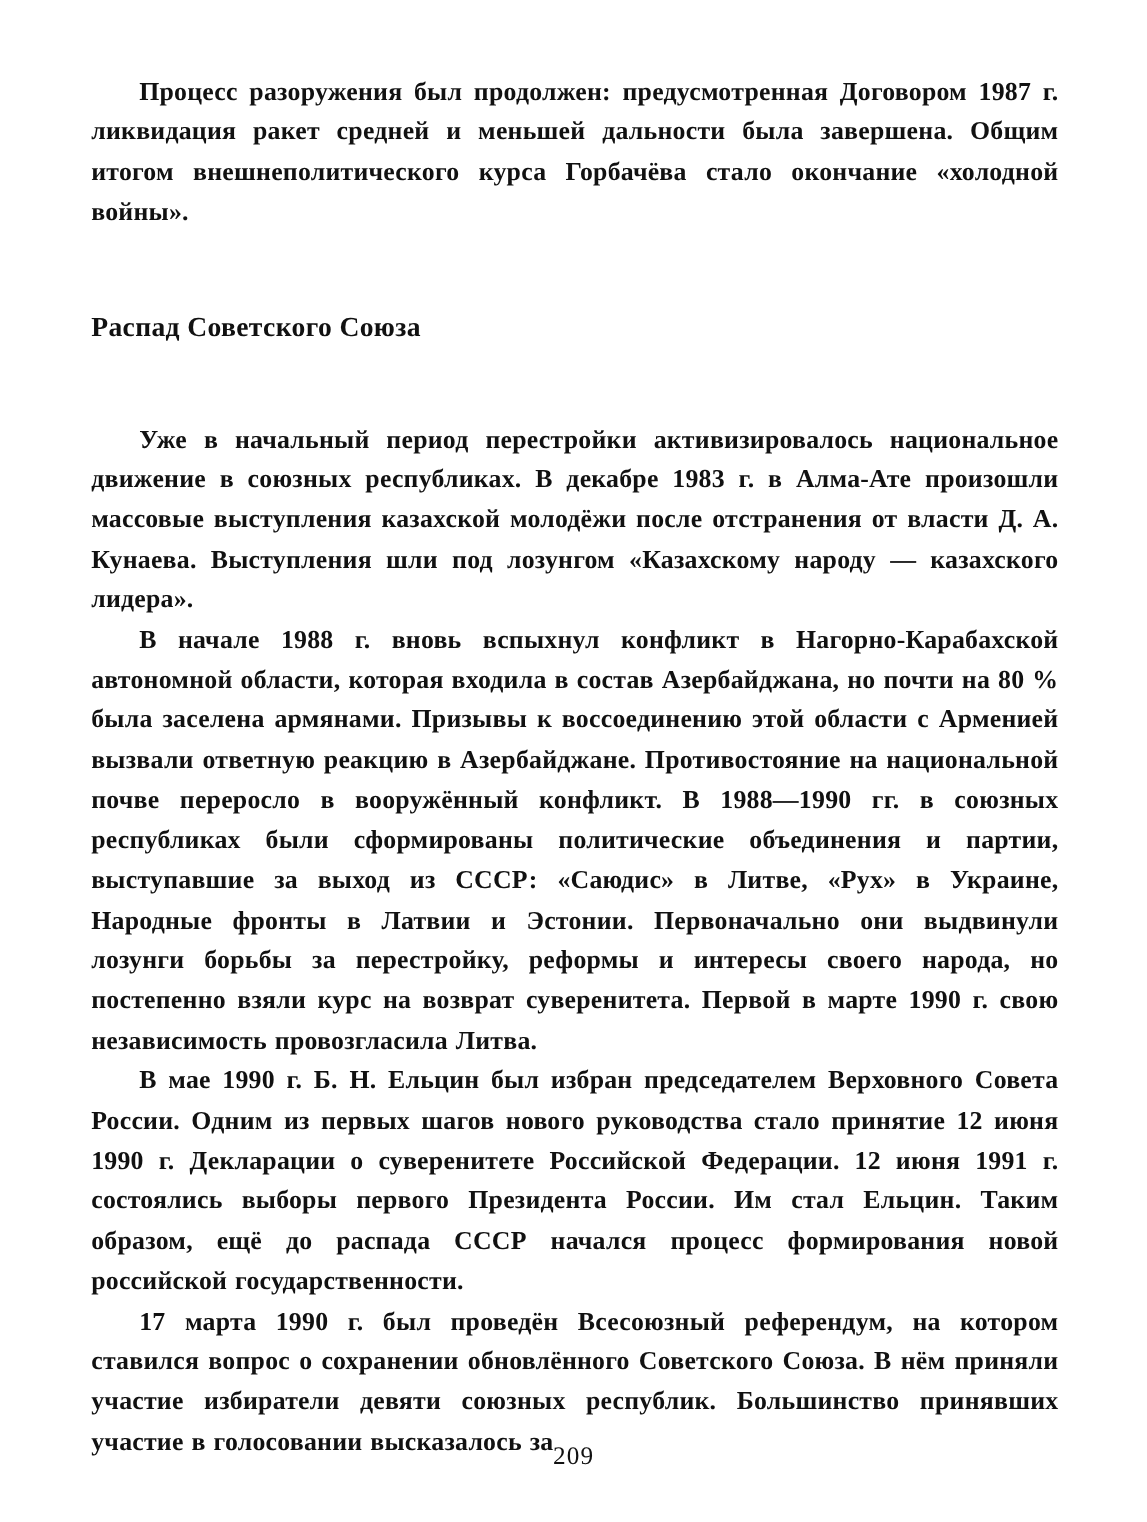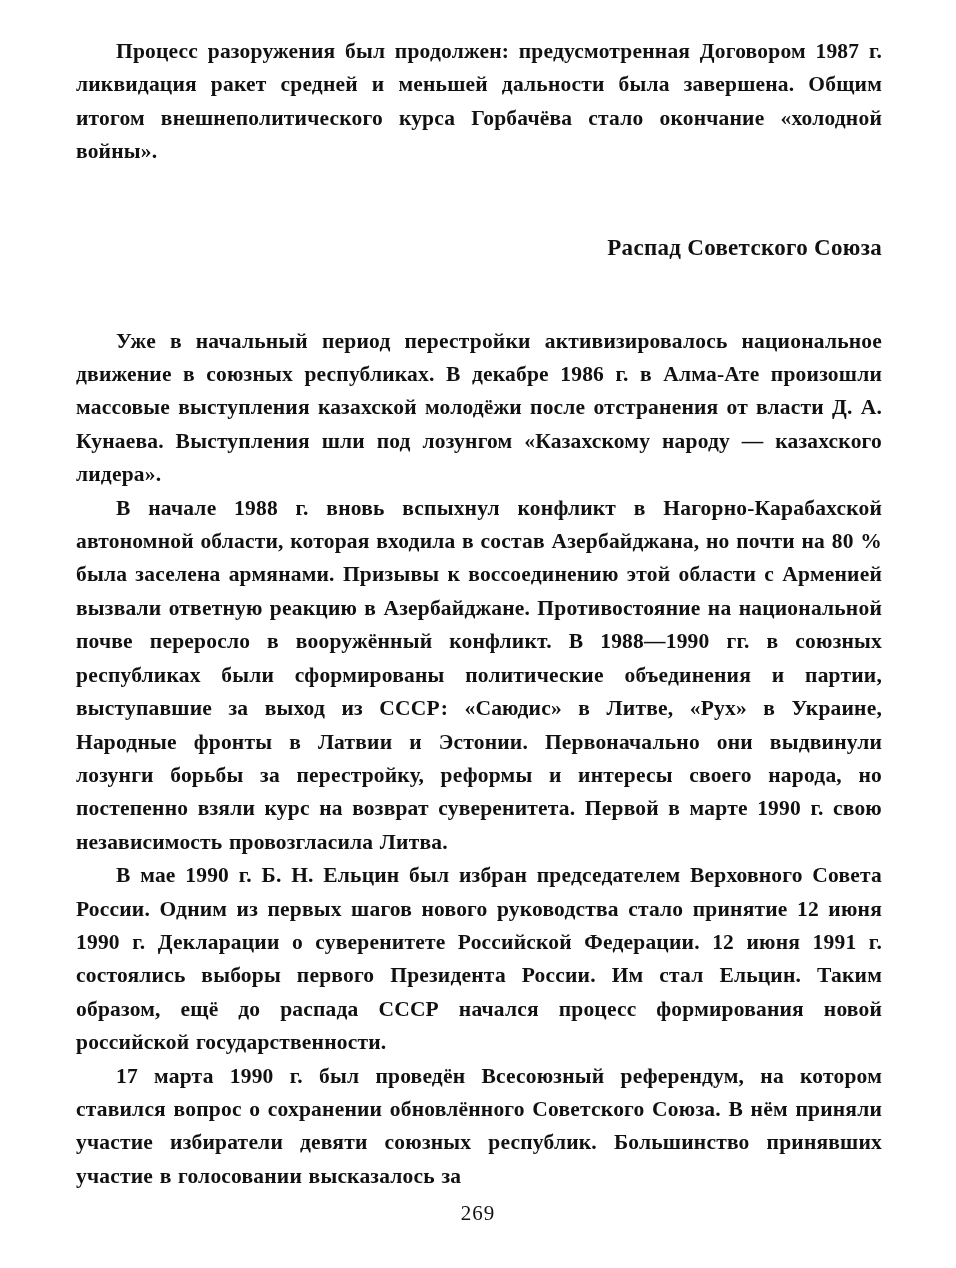--- a/index.html
+++ b/index.html
@@ -12,40 +12,40 @@
     height: 1268px;
     position: relative;
     overflow: hidden;
     font-family: "Liberation Serif", "DejaVu Serif", serif;
     color: #111111;
   }
   .page {
     box-sizing: border-box;
     width: 956px;
     height: 1268px;
-    padding: 35px 74px 0 76px;
+    padding: 60px 74px 0 76px;
     position: relative;
   }
   .body-text {
     margin: 0;
     font-size: 21.5px;
     line-height: 33.4px;
     font-weight: bold;
     text-align: justify;
     text-indent: 40px;
     letter-spacing: 0.2px;
     word-spacing: 1px;
   }
   .heading {
     margin: 0;
     padding: 66px 0 64px 0;
     font-size: 23px;
     line-height: 26px;
     font-weight: bold;
-    text-align: right;
+    text-align: left;
     letter-spacing: 0.3px;
   }
   .page-number {
     position: absolute;
     left: 0;
     bottom: 42px;
     width: 100%;
     text-align: center;
     font-size: 21px;
     font-weight: normal;
@@ -53,22 +53,22 @@
   }
 </style>
 </head>
 <body>
 
 <div class="page">
   <p class="body-text">Процесс разоружения был продолжен: предусмотренная Договором 1987 г. ликвидация ракет средней и меньшей дальности была завершена. Общим итогом внешнеполитического курса Горбачёва стало окончание «холодной войны».</p>
 
   <h2 class="heading">Распад Советского Союза</h2>
 
-  <p class="body-text">Уже в начальный период перестройки активизировалось национальное движение в союзных республиках. В декабре 1986 г. в Алма-Ате произошли массовые выступления казахской молодёжи после отстранения от власти Д. А. Кунаева. Выступления шли под лозунгом «Казахскому народу — казахского лидера».</p>
+  <p class="body-text">Уже в начальный период перестройки активизировалось национальное движение в союзных республиках. В декабре 1983 г. в Алма-Ате произошли массовые выступления казахской молодёжи после отстранения от власти Д. А. Кунаева. Выступления шли под лозунгом «Казахскому народу — казахского лидера».</p>
 
   <p class="body-text">В начале 1988 г. вновь вспыхнул конфликт в Нагорно-Карабахской автономной области, которая входила в состав Азербайджана, но почти на 80 % была заселена армянами. Призывы к воссоединению этой области с Арменией вызвали ответную реакцию в Азербайджане. Противостояние на национальной почве переросло в вооружённый конфликт. В 1988—1990 гг. в союзных республиках были сформированы политические объединения и партии, выступавшие за выход из СССР: «Саюдис» в Литве, «Рух» в Украине, Народные фронты в Латвии и Эстонии. Первоначально они выдвинули лозунги борьбы за перестройку, реформы и интересы своего народа, но постепенно взяли курс на возврат суверенитета. Первой в марте 1990 г. свою независимость провозгласила Литва.</p>
 
   <p class="body-text">В мае 1990 г. Б. Н. Ельцин был избран председателем Верховного Совета России. Одним из первых шагов нового руководства стало принятие 12 июня 1990 г. Декларации о суверенитете Российской Федерации. 12 июня 1991 г. состоялись выборы первого Президента России. Им стал Ельцин. Таким образом, ещё до распада СССР начался процесс формирования новой российской государственности.</p>
 
   <p class="body-text">17 марта 1990 г. был проведён Всесоюзный референдум, на котором ставился вопрос о сохранении обновлённого Советского Союза. В нём приняли участие избиратели девяти союзных республик. Большинство принявших участие в голосовании высказалось за</p>
 
-  <div class="page-number">269</div>
+  <div class="page-number">209</div>
 </div>
 
 </body></html>

